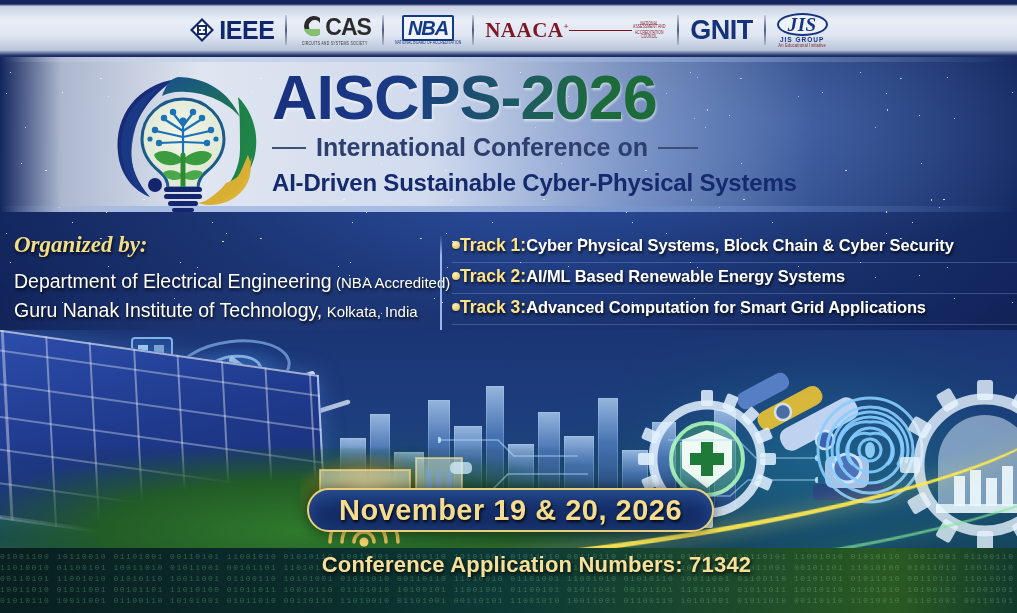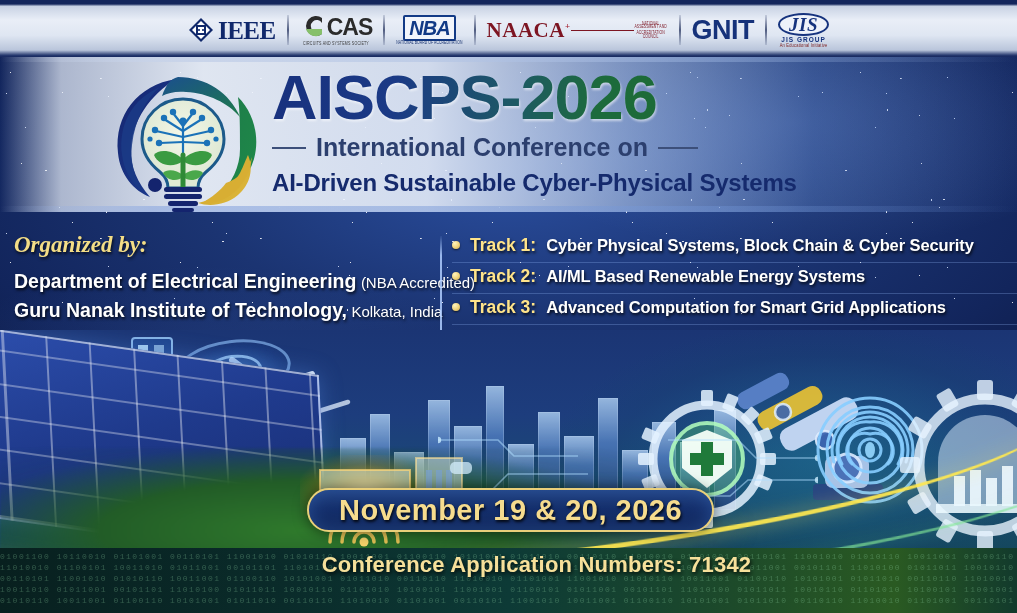--- a/index.html
+++ b/index.html
@@ -58,21 +58,21 @@
     background:linear-gradient(180deg,#14265c 0%,#14265c 7%,#c8d2e4 11%,#e9eef7 35%,#dfe6f2 62%,#b9c5db 88%,#25386e 97%,#16275e 100%);
     display:flex;align-items:center;justify-content:center;gap:0;
   }
   .sponsor-inner{display:flex;align-items:center;height:40px;padding-top:3px;}
   .logo-cell{display:flex;align-items:center;justify-content:center;padding:0 11px;height:38px;}
   .logo-sep{width:2px;height:30px;background:linear-gradient(180deg,rgba(30,45,90,.15),rgba(30,45,90,.75),rgba(30,45,90,.15));}
 
   
   .ieee{display:flex;align-items:center;gap:4px;}
   .ieee-mark{width:26px;height:26px;position:relative;}
-  .ieee-txt{font-family:Liberation Serif, serif;font-weight:bold;font-size:25px;color:#10286b;letter-spacing:-.5px;line-height:1;}
+  .ieee-txt{font-family:Liberation Sans, sans-serif;font-weight:bold;font-size:25px;color:#10286b;letter-spacing:-.5px;line-height:1;}
   
   .cas{display:flex;flex-direction:column;align-items:center;line-height:1;}
   .cas-row{display:flex;align-items:center;gap:1px;}
   .cas-txt{font-family:"Liberation Sans",sans-serif;font-weight:bold;font-size:23px;color:#2b2b2b;letter-spacing:-1px;}
   .cas-sub{font-size:3.6px;color:#3a3a3a;letter-spacing:.2px;margin-top:1px;transform:scaleY(1.25);}
   
   .nba{display:flex;flex-direction:column;align-items:center;line-height:1;}
   .nba-box{border:2px solid #123a86;padding:1px 4px;border-radius:2px;background:#f2f5fb;}
   .nba-txt{font-family:"Liberation Sans",sans-serif;font-weight:bold;font-size:20px;color:#123a86;letter-spacing:-1px;font-style:italic;}
   .nba-sub{font-size:3.4px;color:#16306e;letter-spacing:.1px;margin-top:1px;transform:scaleY(1.3);text-align:center;}
@@ -130,31 +130,31 @@
     margin-top:7px;letter-spacing:-.2px;white-space:nowrap;
   }
 
   
   .organized{position:absolute;left:14px;top:232px;width:430px;}
   .org-label{
     font-family:"Liberation Serif",serif;font-style:italic;font-weight:bold;font-size:23px;
     color:#f3dd86;text-shadow:1px 2px 3px rgba(0,0,0,.75);margin-bottom:12px;
   }
   .org-line{color:#ffffff;text-shadow:1px 2px 3px rgba(0,0,0,.8);margin-bottom:6px;white-space:nowrap;}
-  .org-strong{font-weight:bold;font-size:19.5px;}
+  .org-strong{font-weight:normal;font-size:19.5px;}
   .org-small{font-size:15px;font-weight:normal;}
 
   
   .track-divider{
     position:absolute;left:440px;top:236px;width:1.5px;height:160px;
     background:linear-gradient(180deg,rgba(150,190,255,.05),rgba(175,205,255,.85) 12%,rgba(175,205,255,.85) 88%,rgba(150,190,255,.05));
   }
   .tracks{position:absolute;left:452px;top:232px;width:565px;}
   .track{
-    display:flex;align-items:baseline;gap:10px;height:27px;
+    display:flex;align-items:baseline;height:27px;
     border-bottom:1px solid rgba(150,185,250,.28);
     padding-top:3px;
   }
   .track:last-child{border-bottom:none;}
   .bullet{
     flex:0 0 auto;width:8px;height:8px;border-radius:50%;
     background:radial-gradient(circle at 35% 30%,#fff2b8,#e8c košen 0%);
     background:radial-gradient(circle at 35% 30%,#fff4bd 0%,#efd27a 55%,#c9a742 100%);
     box-shadow:0 1px 2px rgba(0,0,0,.6);
     transform:translateY(-2px);

